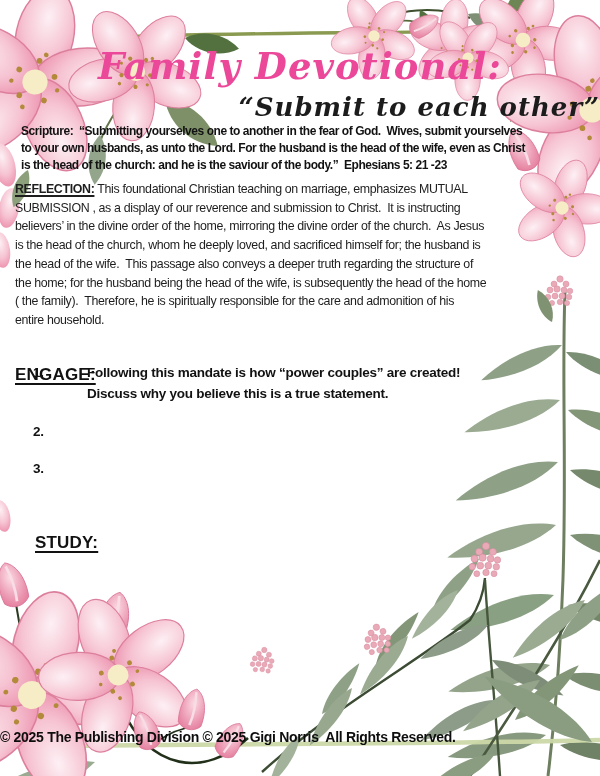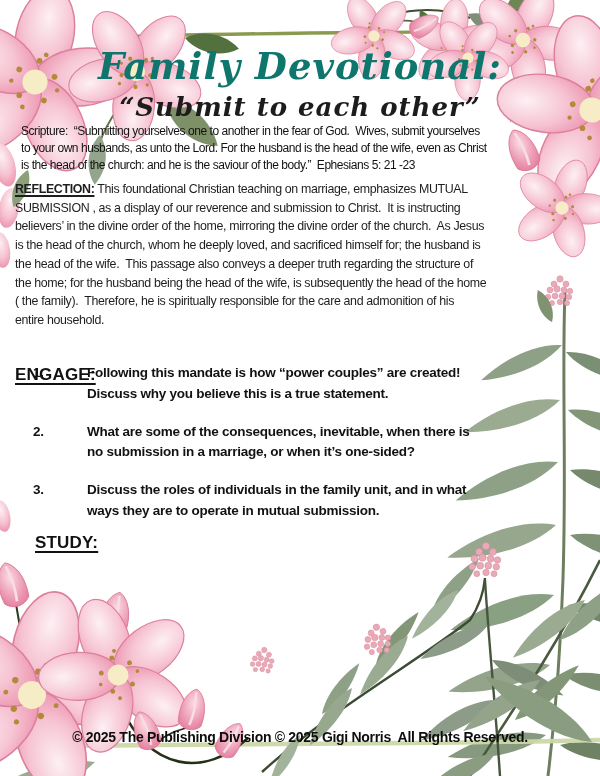--- a/index.html
+++ b/index.html
@@ -5,30 +5,30 @@
   html,body{margin:0;padding:0;}
   body{
     width:600px;height:776px;position:relative;overflow:hidden;background:#ffffff;
     font-family:"Liberation Sans",sans-serif;color:#121212;
   }
   .deco{position:absolute;top:0;left:0;z-index:0;pointer-events:none;}
   .content{position:absolute;top:0;left:0;width:600px;height:776px;z-index:1;}
   .title{
     position:absolute;top:44px;left:0;width:600px;text-align:center;
     font-family:"DejaVu Serif",serif;font-style:italic;font-weight:600;
-    font-size:37px;letter-spacing:1px;color:#0f766e;white-space:pre;
+    font-size:37px;letter-spacing:1px;color:#ec4899;white-space:pre;
   }
   .subtitle{
-    position:absolute;top:92px;left:0;width:600px;text-align:center;
+    position:absolute;top:92px;left:0;width:600px;text-align:right;
     font-family:"DejaVu Serif",serif;font-style:italic;font-weight:600;
     font-size:26px;letter-spacing:1px;color:#1c1c1c;white-space:pre;
   }
   .scripture{
     position:absolute;top:123px;left:21px;width:578px;
-    font-size:12px;font-weight:normal;letter-spacing:-0.45px;line-height:16.8px;white-space:pre;
+    font-size:12px;font-weight:bold;letter-spacing:-0.45px;line-height:16.8px;white-space:pre;
   }
   .reflection{
     position:absolute;top:180px;left:15px;width:582px;
     font-size:12.4px;letter-spacing:-0.35px;line-height:18.7px;white-space:pre;color:#1e1e1e;
   }
   .reflection .label{font-weight:bold;text-decoration:underline;text-decoration-thickness:1.8px;text-underline-offset:2px;margin-top:38px;}
   .sec-heading{
     position:absolute;font-size:17px;font-weight:bold;letter-spacing:0.2px;
     text-decoration:underline;text-decoration-thickness:2px;text-underline-offset:3px;white-space:pre;
   }
@@ -37,21 +37,21 @@
   .engage-list{position:absolute;top:363px;left:33px;width:540px;}
   .qitem{display:flex;margin-bottom:17px;}
   .qnum{width:22px;flex:none;font-weight:bold;font-size:13.5px;letter-spacing:-0.25px;line-height:20.8px;}
   .qtext{font-weight:bold;font-size:13.5px;letter-spacing:-0.25px;line-height:20.8px;white-space:pre;margin-left:32px;}
   .study-text{
     position:absolute;top:558px;left:30px;width:520px;
     font-size:12.6px;font-weight:bold;letter-spacing:-0.45px;line-height:21.5px;
     text-indent:20px;white-space:pre;
   }
   .footer{
-    position:absolute;top:729px;left:0;width:600px;text-align:center;
+    position:absolute;top:729px;left:0;width:600px;text-align:left;
     font-size:14px;font-weight:bold;letter-spacing:-0.3px;white-space:pre;color:#0d0d0d;
   }
 </style>
 </head>
 <body>
 
 <svg class="deco" width="600" height="776" viewBox="0 0 600 776" aria-hidden="true">
   <defs>
     <radialGradient id="pg" cx="0.5" cy="0.3" r="0.85">
       <stop offset="0" stop-color="#fdf0f4"></stop>
@@ -234,26 +234,22 @@
   <div class="sec-heading engage-h">ENGAGE:</div>
 
   <div class="engage-list">
     <div class="qitem">
         <span class="qnum">1.</span>
         <span class="qtext">Following this mandate is how “power couples” are created!
 Discuss why you believe this is a true statement.</span>
       </div>
     <div class="qitem">
         <span class="qnum">2.</span>
-        <span class="qtext">What are some of the consequences, inevitable, when there is
-no submission in a marriage, or when it’s one-sided?</span>
       </div>
     <div class="qitem">
         <span class="qnum">3.</span>
-        <span class="qtext">Discuss the roles of individuals in the family unit, and in what
-ways they are to operate in mutual submission.</span>
       </div>
   </div>
 
   <div class="sec-heading study-h">STUDY:</div>
 
   <div class="footer">© 2025 The Publishing Division © 2025 Gigi Norris  All Rights Reserved.</div>
 </div>
 
 </body></html>

